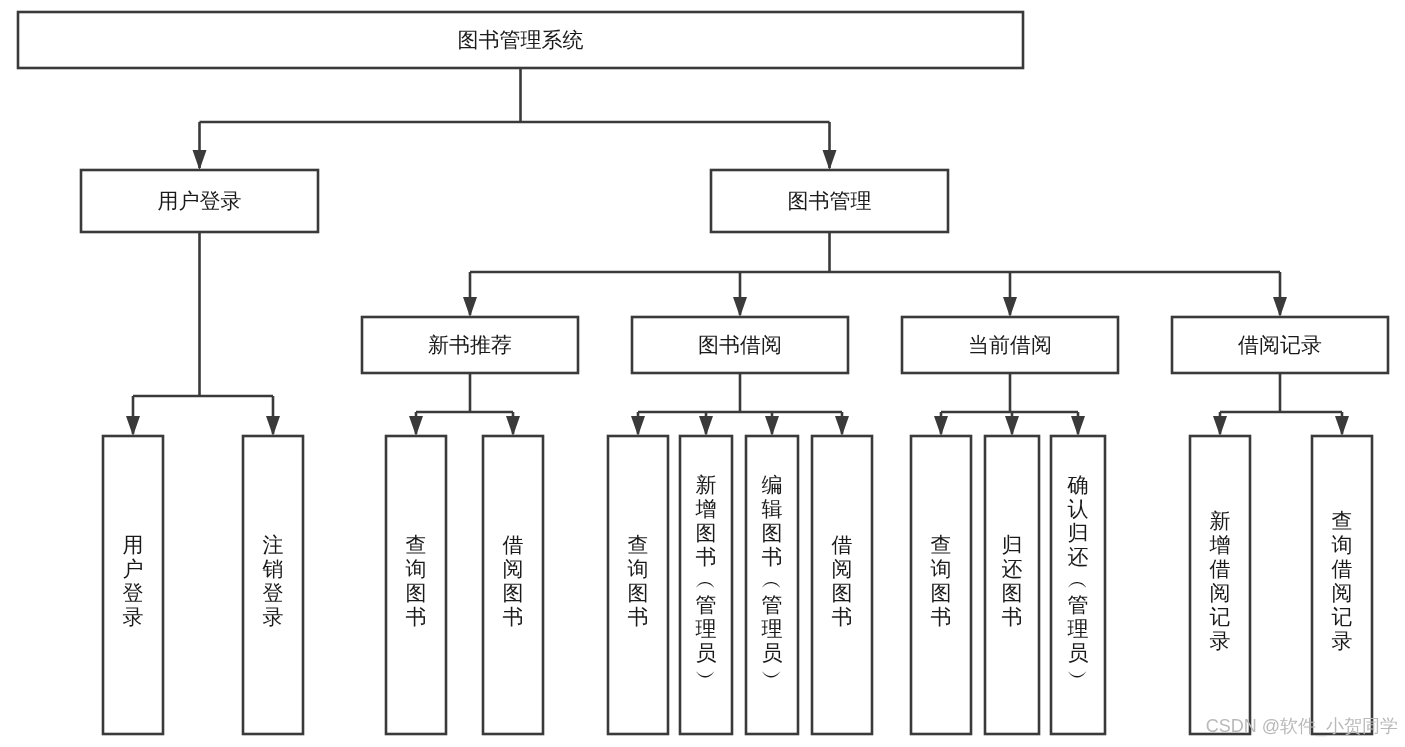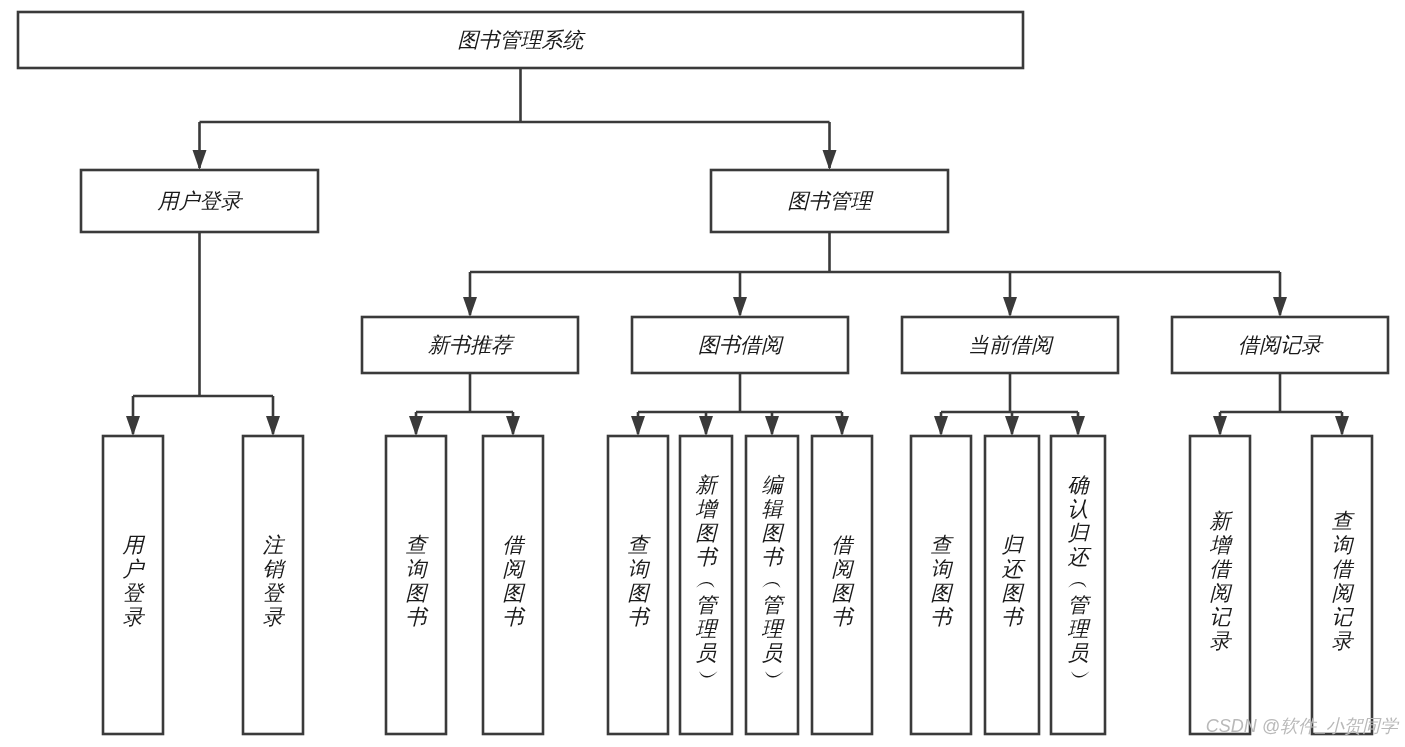--- a/index.html
+++ b/index.html
@@ -13,21 +13,20 @@
     font-family: "Liberation Sans", "DejaVu Sans", sans-serif;
     overflow: hidden;
     position: relative;
   }
   #diagram-root {
     position: absolute;
     left: 0;
     top: 0;
     width: 1405px;
     height: 573px;
-    font-style: italic;
   }
   .node-box {
     fill: #ffffff;
     stroke: #3a3a3a;
     stroke-width: 2.6;
   }
   .connector {
     fill: none;
     stroke: #3a3a3a;
     stroke-width: 2.6;

